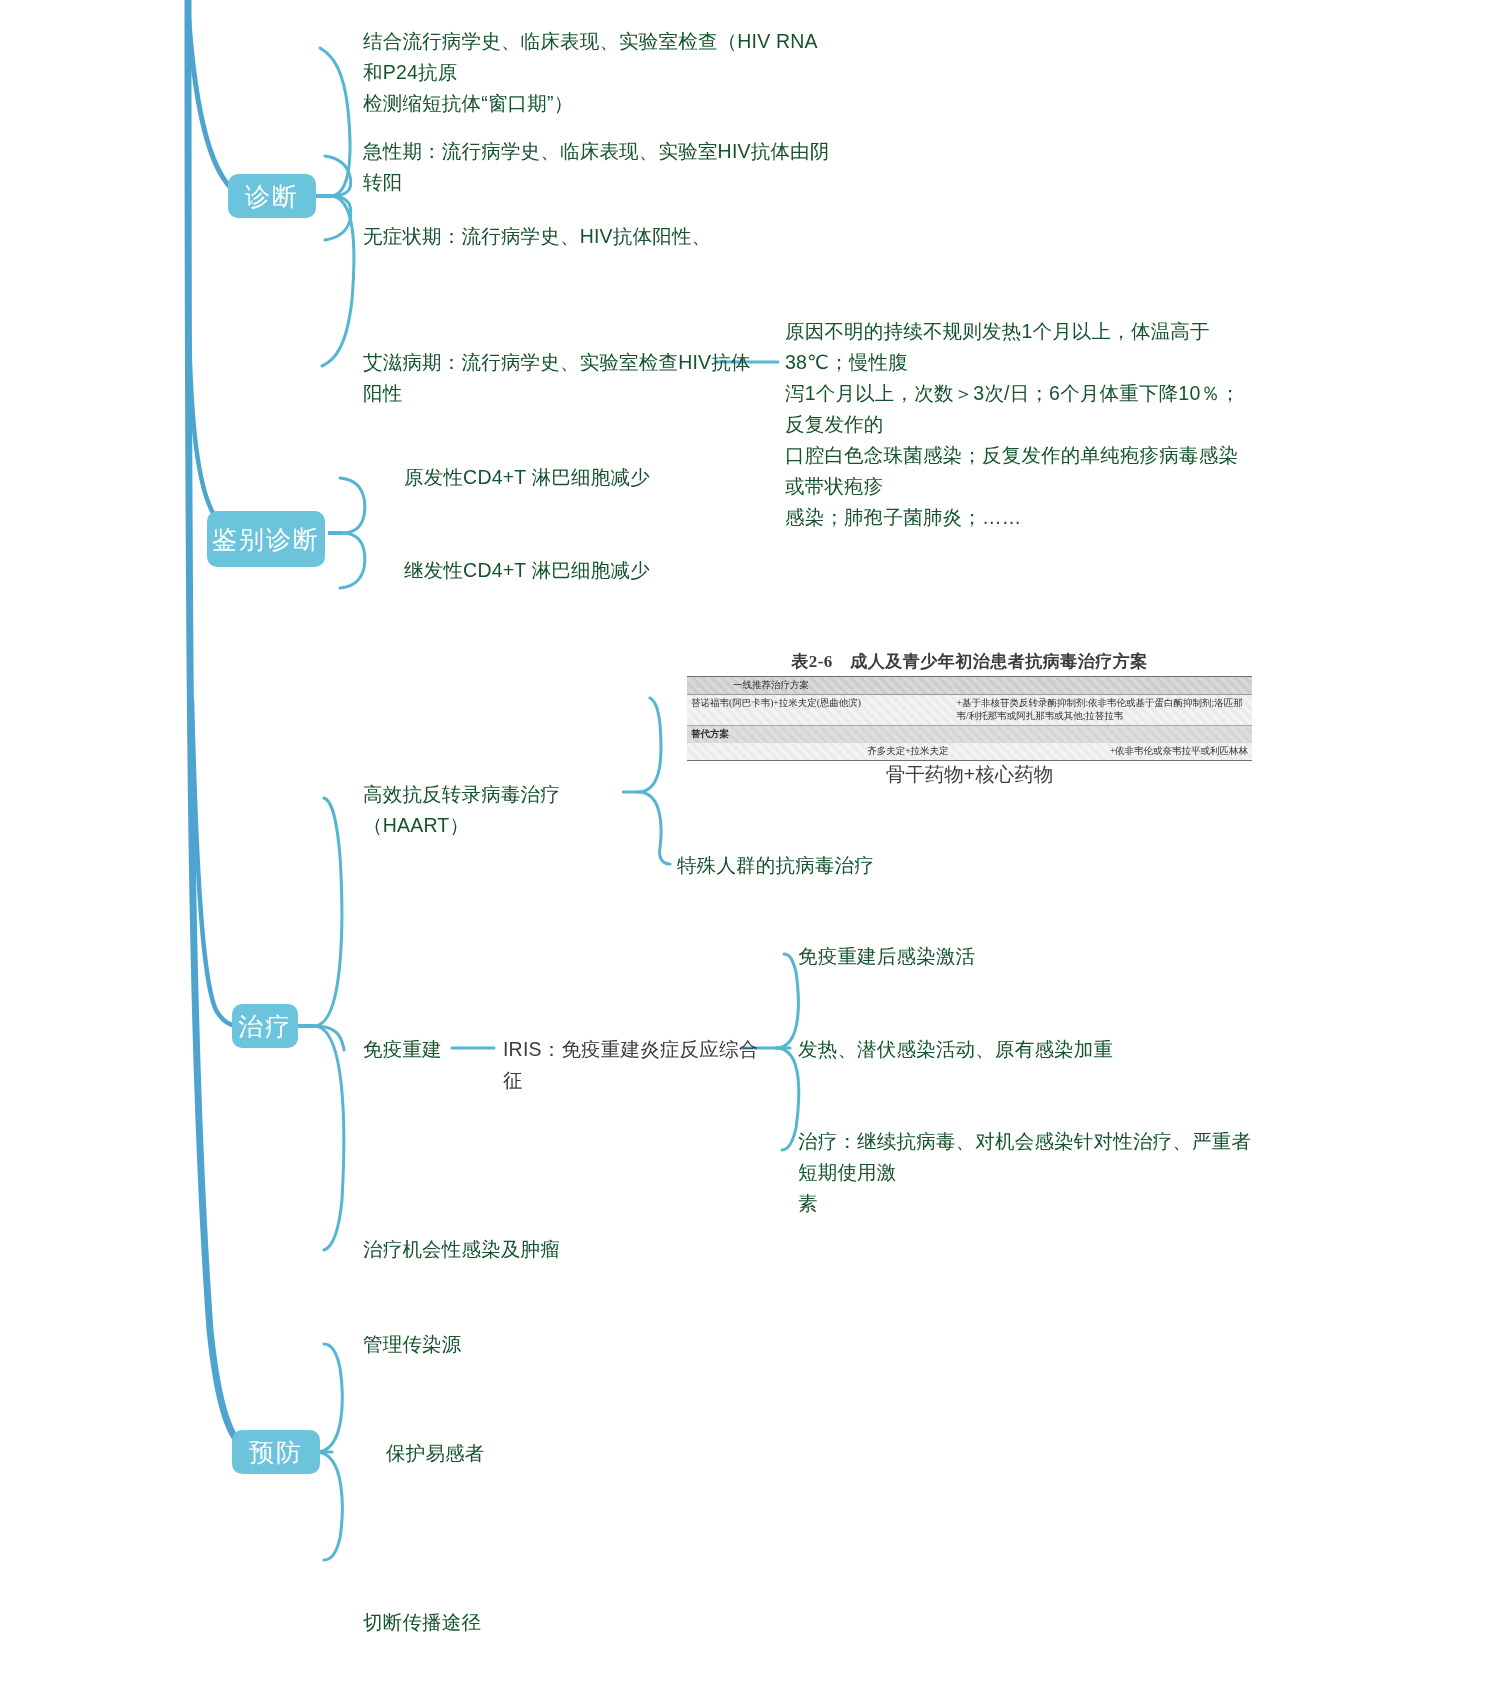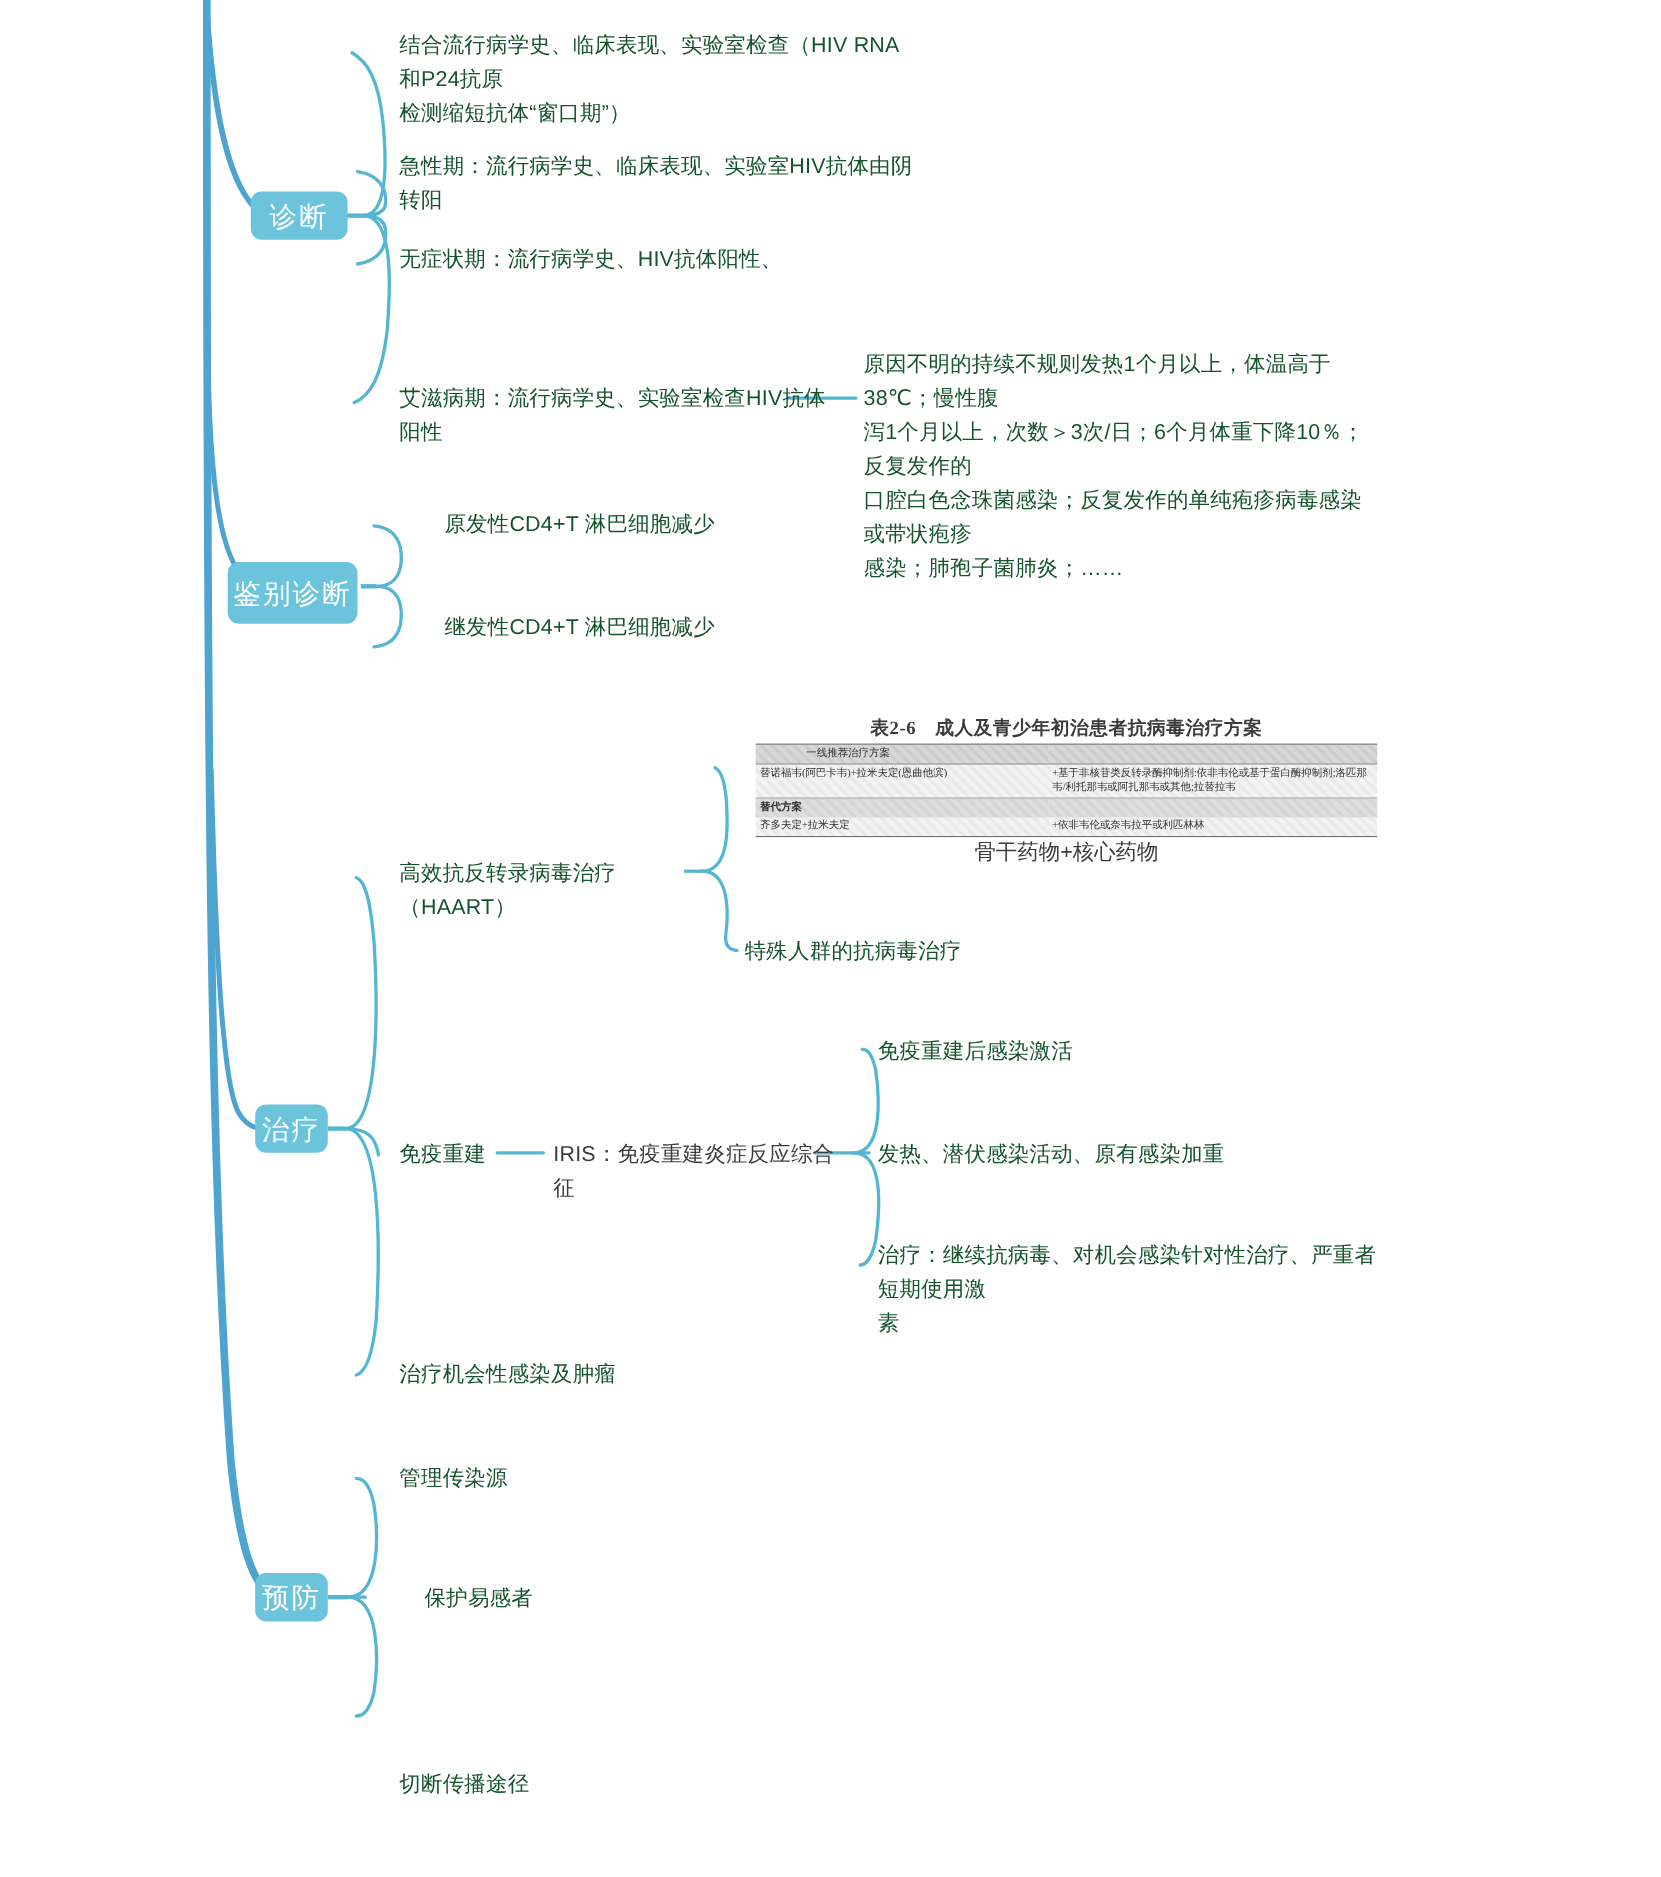--- a/index.html
+++ b/index.html
@@ -89,20 +89,21 @@
   }
   .tbl tr.alt td {
     background:
       repeating-linear-gradient(45deg, rgba(0,0,0,0.06) 0 3px, rgba(0,0,0,0.015) 3px 7px),
       #e2e2e2;
     font-weight: bold;
     border-top: 1px solid #a8a8a8;
   }
   .tbl tr.last td {
     border-bottom: 1.5px solid #6f6f6f;
+    text-align: right;
   }
   .tbl .c1 { width: 47%; }
   .tbl .c2 { width: 53%; }
   .tbl-caption {
     text-align: center;
     font-size: 19.5px;
     color: #3c3c3c;
     font-family: "Liberation Sans", "DejaVu Sans", sans-serif;
   }
 </style>
@@ -160,21 +161,21 @@
   </div>
 
   <div class="node" style="left:207px; top:511px; width:118px; height:56px;">
     <span>鉴别诊断</span>
   </div>
 
   <div class="node" style="left:232px; top:1004px; width:66px; height:44px;">
     <span>治疗</span>
   </div>
 
-  <div class="node" style="left:232px; top:1430px; width:66px; height:44px;font-family:Liberation Serif, serif;">
+  <div class="node" style="left:232px; top:1430px; width:88px; height:44px;font-family:Liberation Serif, serif;">
     <span>预防</span>
   </div>
 
   <div class="leaf" style="left:363px; top:26px; width:470px;">结合流行病学史、临床表现、实验室检查（HIV RNA和P24抗原
 检测缩短抗体“窗口期”）</div>
 
   <div class="leaf" style="left:363px; top:136px; width:470px;">急性期：流行病学史、临床表现、实验室HIV抗体由阴转阳</div>
 
   <div class="leaf" style="left:363px; top:221px; width:470px;">无症状期：流行病学史、HIV抗体阳性、</div>
 

